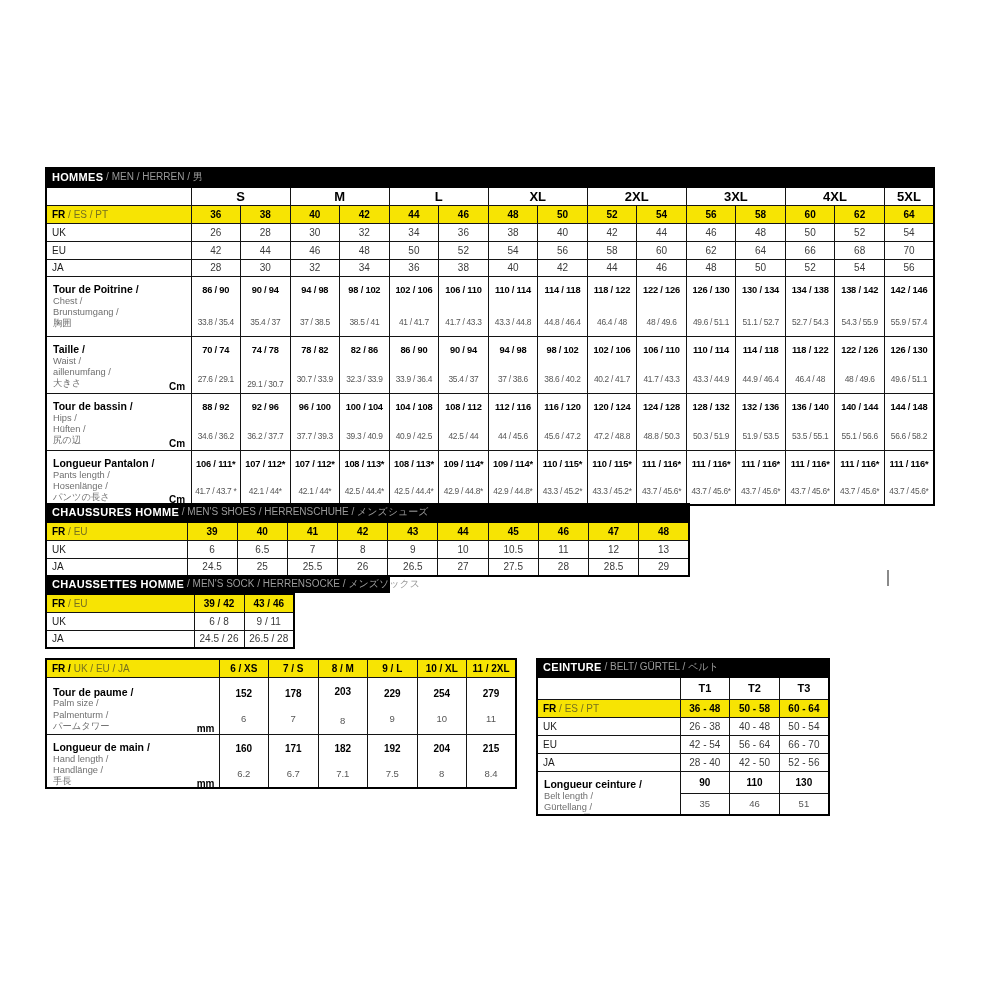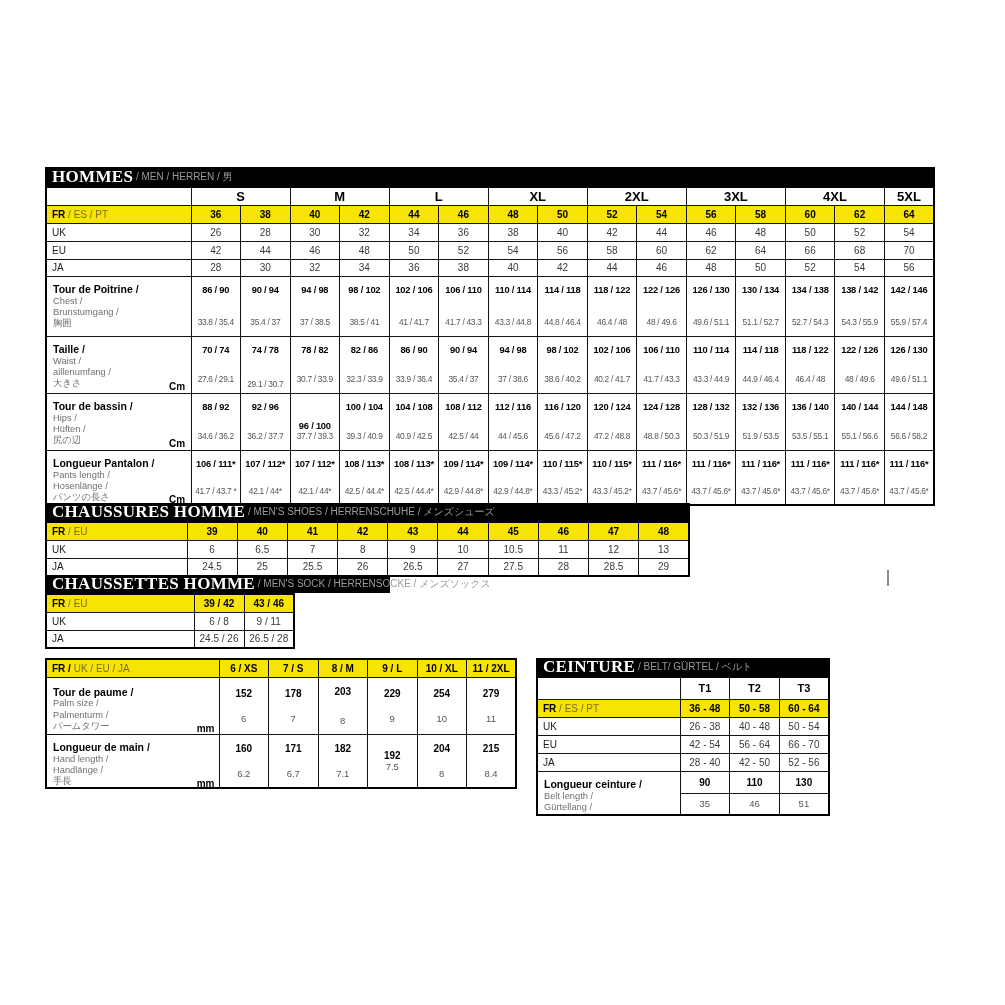--- a/index.html
+++ b/index.html
@@ -1,20 +1,20 @@
 <!DOCTYPE html>
 <html><head>
 <meta charset="utf-8">
 <style>
   html,body{margin:0;padding:0;background:#fff;}
   body{width:1005px;height:1005px;position:relative;font-family:"Liberation Sans",sans-serif;color:#000;}
   .page{position:absolute;inset:0;background:#fff;}
   .tblsec{position:absolute;}
   .titlebar{background:#000;color:#fff;display:flex;align-items:center;padding:0 7px;box-sizing:border-box;height:19px;}
-  .tb-main{font-weight:bold;font-size:17px;letter-spacing:.3px;white-space:pre;font-family:Liberation Serif, serif;}
+  .tb-main{font-weight:bold;font-size:11px;letter-spacing:.3px;white-space:pre;}
   .tb-rest{color:#9a9a9a;font-size:10px;white-space:pre;}
   table{border-collapse:collapse;table-layout:fixed;background:#fff;border:2px solid #000;}
   td{border:1px solid #141414;padding:0;text-align:center;vertical-align:middle;overflow:hidden;}
   .corner{background:#fff;}
   .grp{font-weight:bold;font-size:13px;}
   .y{background:#F7E403;}
   .ylbl{text-align:left;padding:0 5px;font-size:10px;white-space:pre;}
   .ylbl .f{font-weight:bold;color:#000;}
   .ylbl .r{color:#77711f;}
   .yval{font-weight:bold;font-size:10px;}
@@ -384,21 +384,21 @@
                 <div class="inv">34.6 / 36.2</div>
               </div>
             </td>
             <td class="mcell">
               <div class="mval" style="height: 55px;">
                 <div class="cmv">92 / 96</div>
                 <div class="inv">36.2 / 37.7</div>
               </div>
             </td>
             <td class="mcell">
-              <div class="mval" style="height: 55px; justify-content: flex-end;">
+              <div class="mval" style="height: 55px;">
                 <div class="cmv">96 / 100</div>
                 <div class="inv">37.7 / 39.3</div>
               </div>
             </td>
             <td class="mcell">
               <div class="mval" style="height: 55px;">
                 <div class="cmv">100 / 104</div>
                 <div class="inv">39.3 / 40.9</div>
               </div>
             </td>
@@ -773,21 +773,21 @@
                 <div class="g-bot">6.7</div>
               </div>
             </td>
             <td class="mcell">
               <div class="mval" style="height: 52px;">
                 <div class="g-top">182</div>
                 <div class="g-bot">7.1</div>
               </div>
             </td>
             <td class="mcell">
-              <div class="mval" style="height: 52px; justify-content: center;">
+              <div class="mval" style="height: 52px;">
                 <div class="g-top">192</div>
                 <div class="g-bot">7.5</div>
               </div>
             </td>
             <td class="mcell">
               <div class="mval" style="height: 52px;">
                 <div class="g-top">204</div>
                 <div class="g-bot">8</div>
               </div>
             </td>

